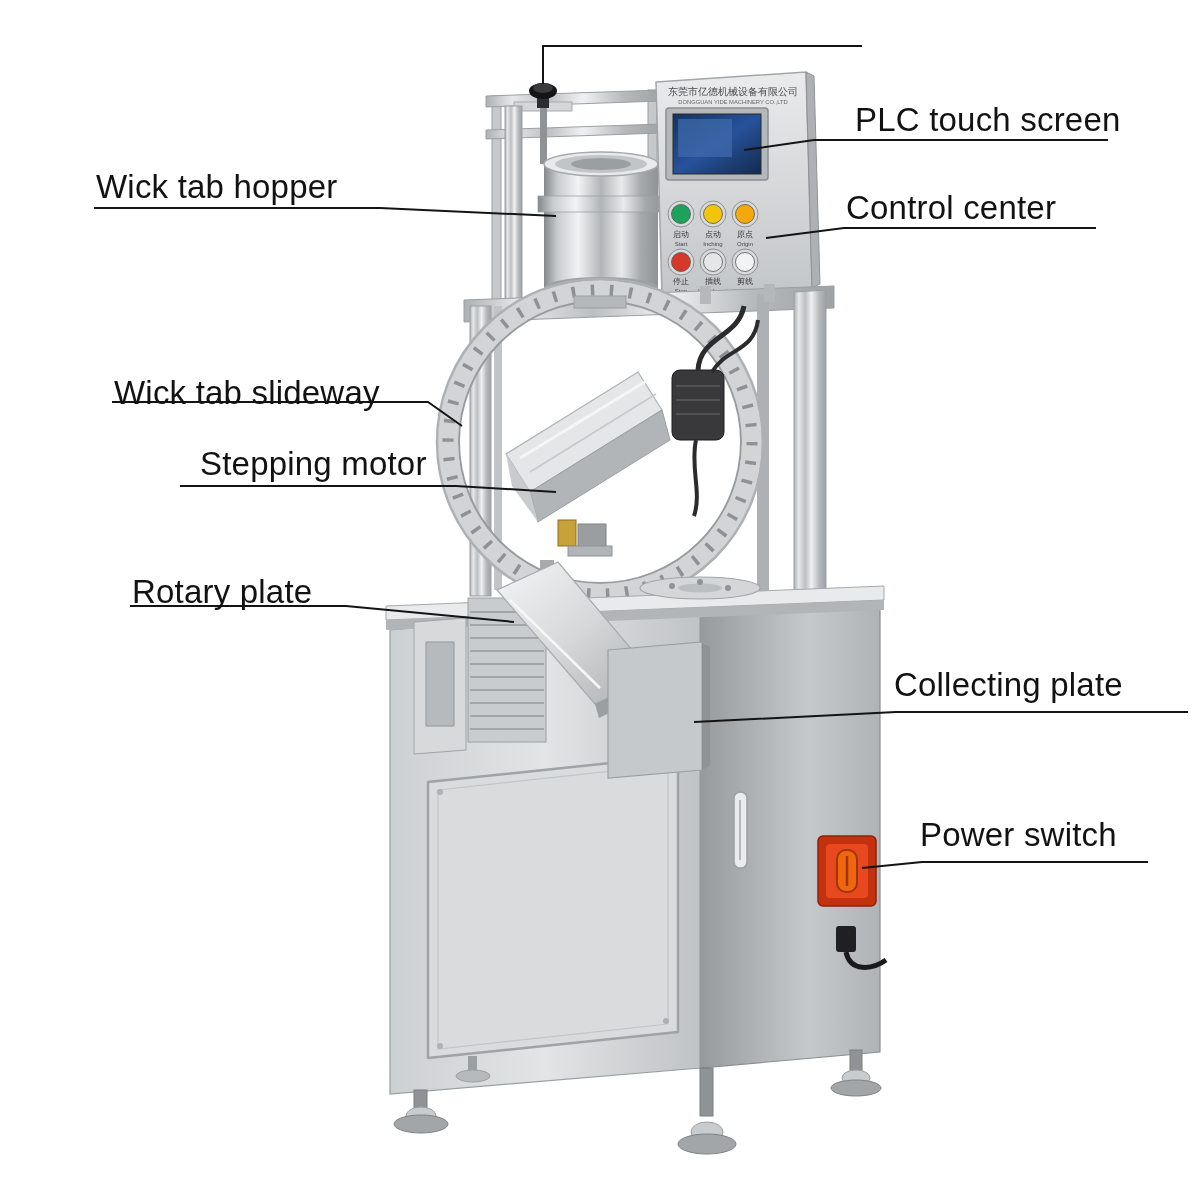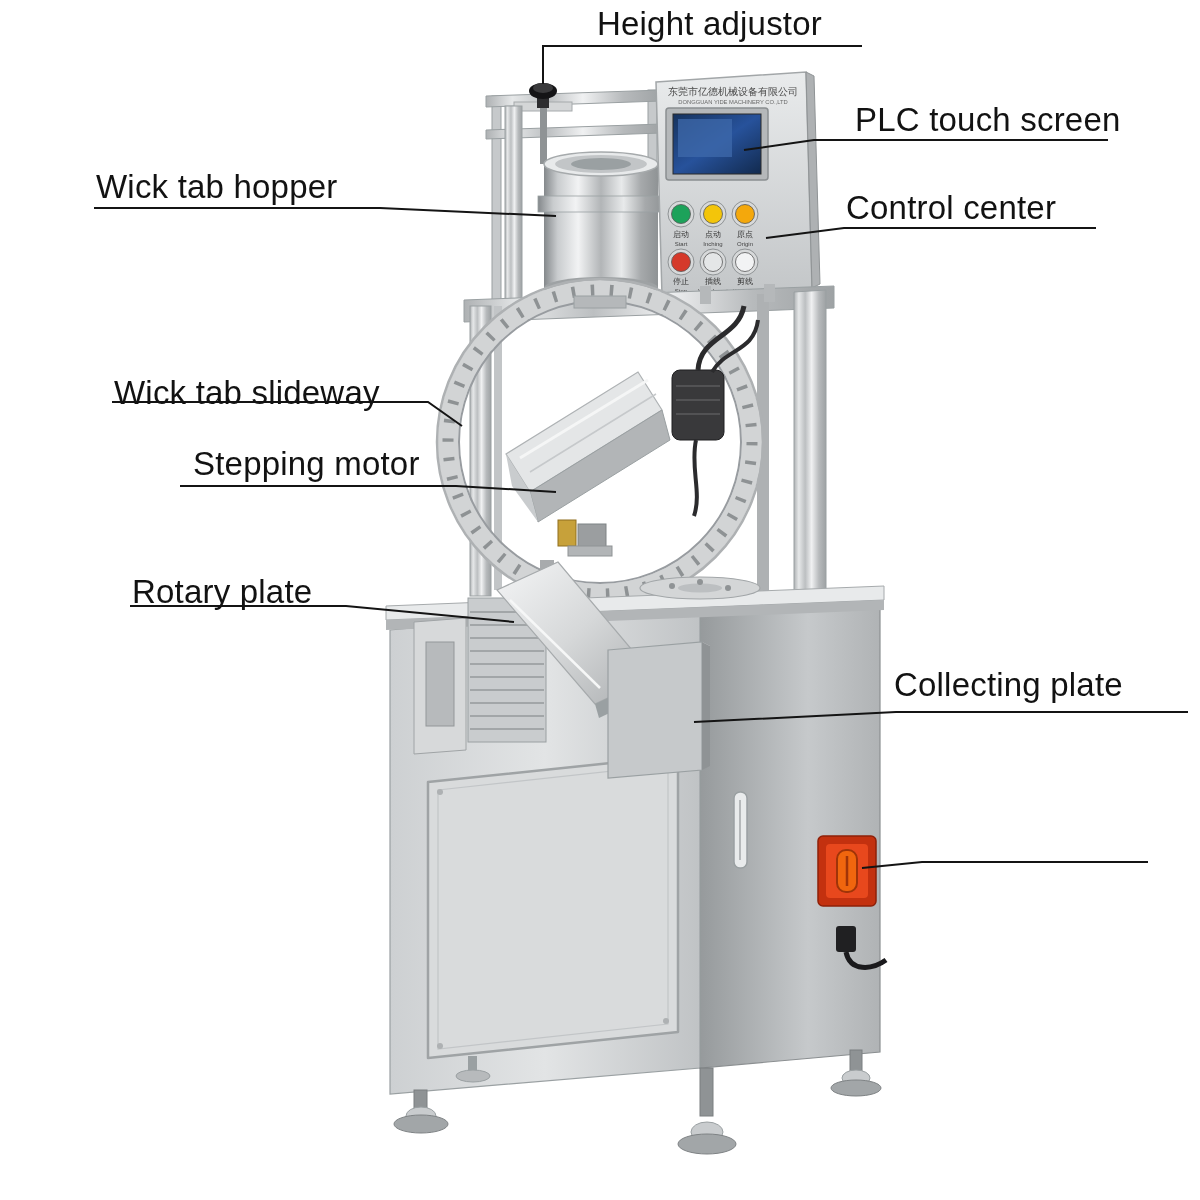--- a/index.html
+++ b/index.html
@@ -264,22 +264,22 @@
     <polyline points="94,208 380,208 556,216"></polyline>
     <polyline points="1096,228 844,228 766,238"></polyline>
     <polyline points="112,402 428,402 462,426"></polyline>
     <polyline points="180,486 456,486 556,492"></polyline>
     <polyline points="130,606 346,606 514,622"></polyline>
     <polyline points="1188,712 896,712 694,722"></polyline>
     <polyline points="1148,862 922,862 862,868"></polyline>
   </g>
 </svg>
 
-<div class="label" style="left:597px; top:5px;">Height adjustor</div>
 <div class="label" style="left:816px; top:101px;padding-left:39px;">PLC touch screen</div>
 <div class="label" style="left:96px;  top:168px;">Wick tab hopper</div>
 <div class="label" style="left:846px; top:189px;">Control center</div>
 <div class="label" style="left:114px; top:362px;margin-top:12px;">Wick tab slideway</div>
-<div class="label" style="left:193px; top:445px;text-align:center;">Stepping motor</div>
+<div class="label" style="left:200px; top:445px;text-align:center;">Stepping motor</div>
 <div class="label" style="left:132px; top:565px;margin-top:8px;">Rotary plate</div>
 <div class="label" style="left:894px; top:666px;">Collecting plate</div>
+<div class="label" style="left:920px; top:816px;">Power switch</div>
 
 </div>
 
 </body></html>

